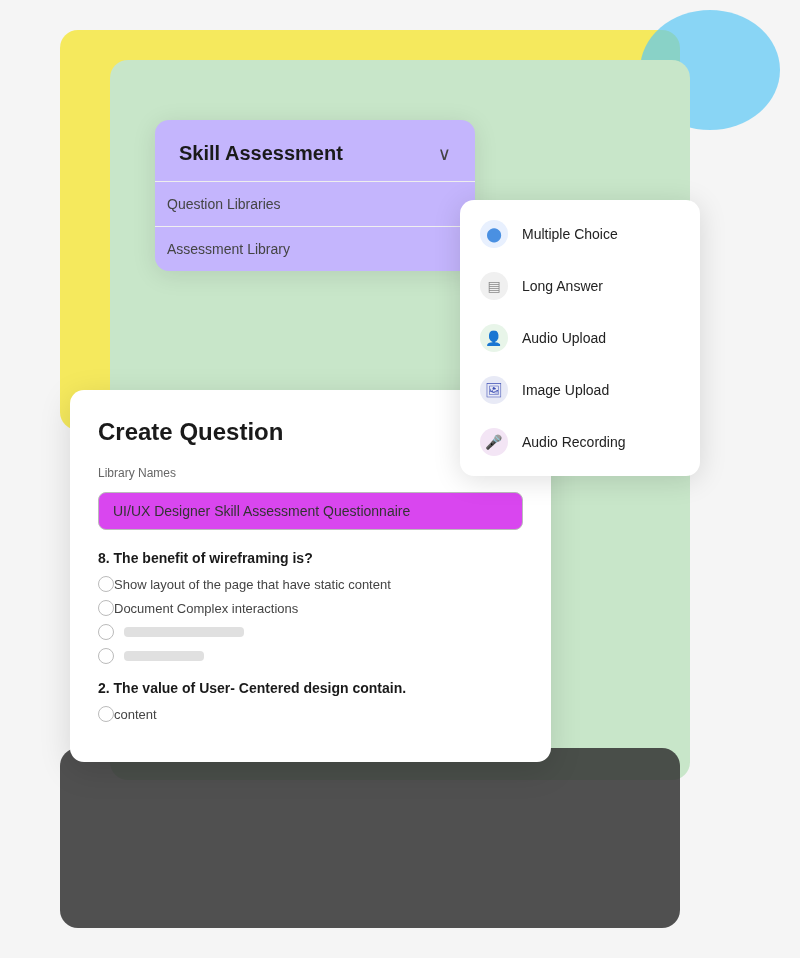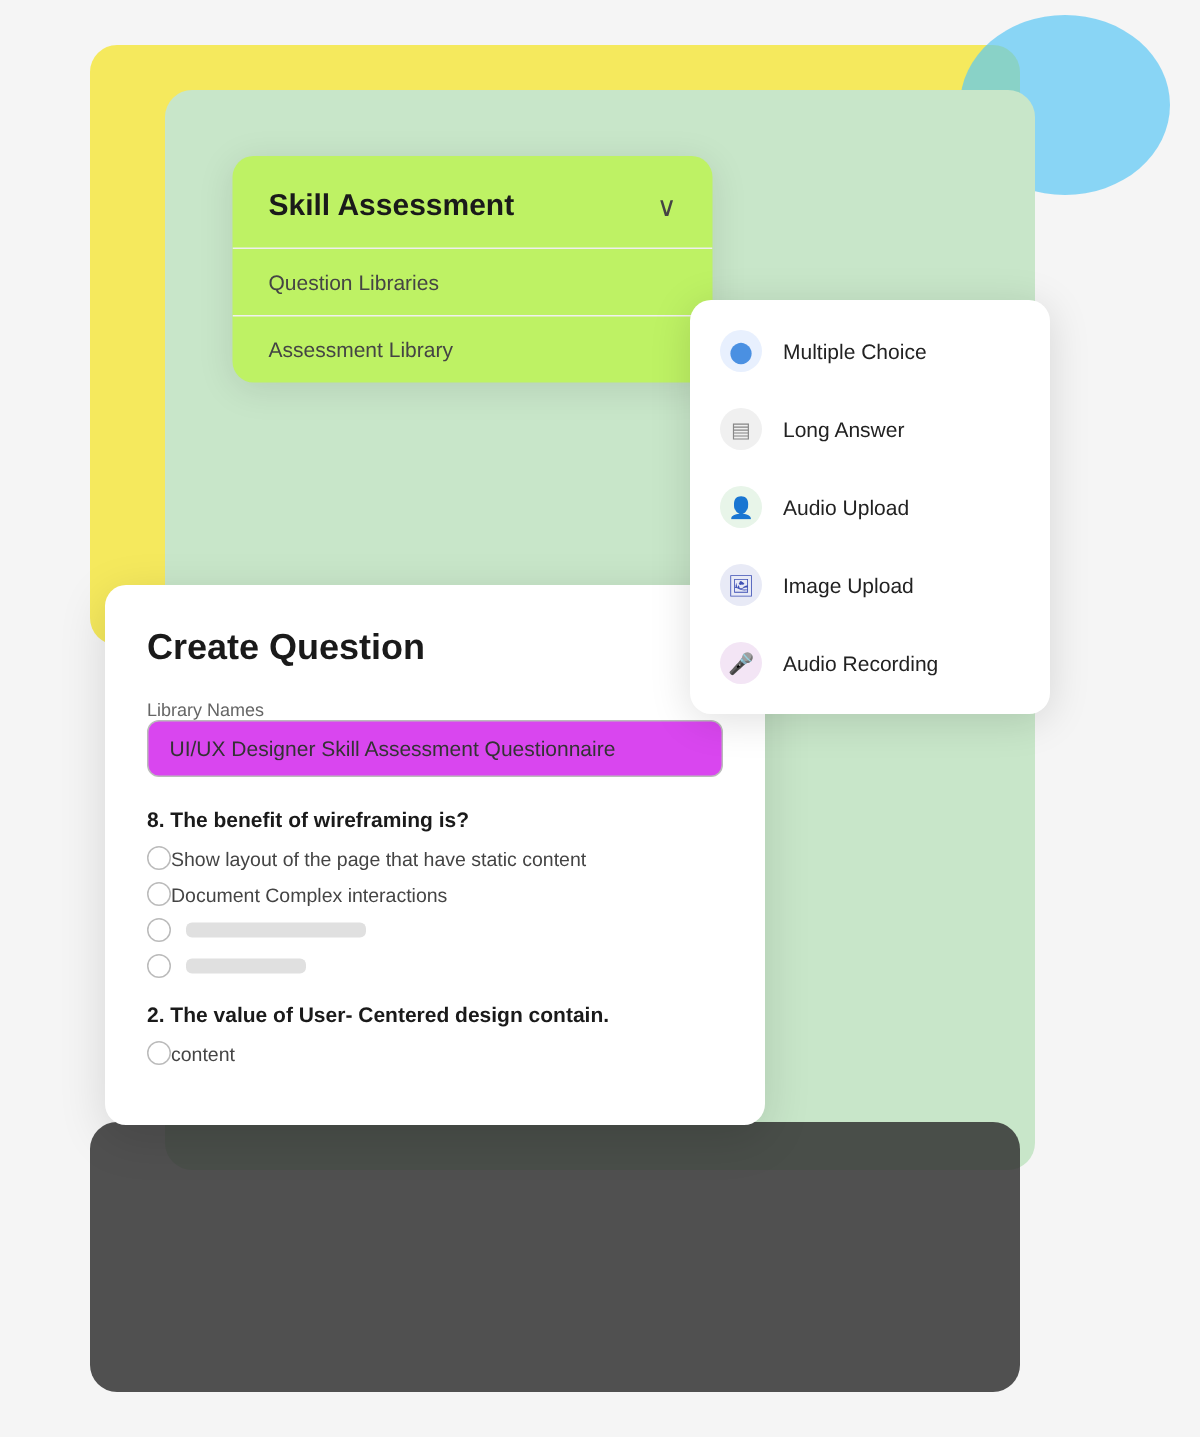--- a/index.html
+++ b/index.html
@@ -53,24 +53,24 @@
       height: 180px;
       background: #333;
       border-radius: 18px;
       z-index: 2;
       opacity: 0.85;
     }
 
     
     .skill-card {
       position: absolute;
-      top: 104px;
+      top: 120px;
       left: 155px;
       width: 320px;
-      background: #bef264;
+      background: #c4b5fd;
       border-radius: 14px;
       box-shadow: 0 4px 24px rgba(0,0,0,0.10);
       z-index: 10;
       padding: 0;
       overflow: hidden;
     }
     .skill-card-header {
       display: flex;
       align-items: center;
       justify-content: space-between;
@@ -83,21 +83,21 @@
       color: #1a1a1a;
     }
     .chevron-icon {
       font-size: 18px;
       color: #444;
     }
     .skill-card-menu {
       padding: 0;
     }
     .skill-menu-item {
-      padding: 14px 24px;
+      padding: 14px 12px;
       font-size: 14px;
       color: #444;
       border-bottom: 1px solid #f0f0f0;
       cursor: pointer;
     }
     .skill-menu-item:last-child {
       border-bottom: none;
     }
     .skill-menu-item.active {
       color: #1a1a1a;
@@ -139,38 +139,38 @@
     .icon-gray { background: #f0f0f0; color: #888; }
     .icon-green { background: #e8f5e9; color: #43a047; }
     .icon-darkblue { background: #e8eaf6; color: #3f51b5; }
     .icon-purple { background: #f3e5f5; color: #9c27b0; }
 
     
     .create-question-card {
       position: absolute;
       top: 390px;
       left: 70px;
-      width: 440px;
+      width: 481px;
       background: white;
       border-radius: 14px;
       box-shadow: 0 8px 32px rgba(0,0,0,0.13);
       z-index: 15;
       padding: 28px 28px 24px 28px;
     }
     .create-question-title {
       font-size: 24px;
       font-weight: 700;
       color: #1a1a1a;
       margin-bottom: 20px;
     }
     .field-label {
       font-size: 12px;
       color: #666;
       font-weight: 500;
-      margin-bottom: 0;
+      margin-bottom: 12px;
     }
     .field-input {
       width: 100%;
       border: 1.5px solid #bbb;
       border-radius: 8px;
       padding: 10px 14px;
       font-size: 14px;
       color: #333;
       margin-bottom: 20px;
       background: #d946ef;

